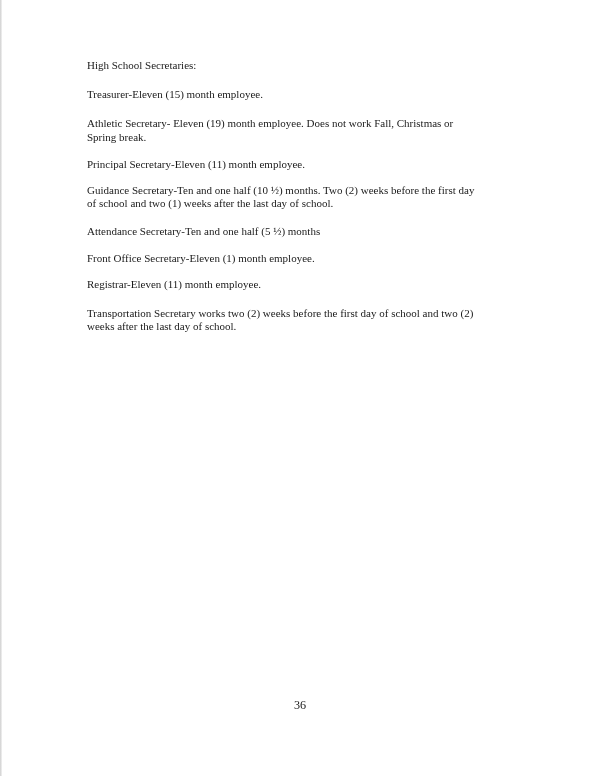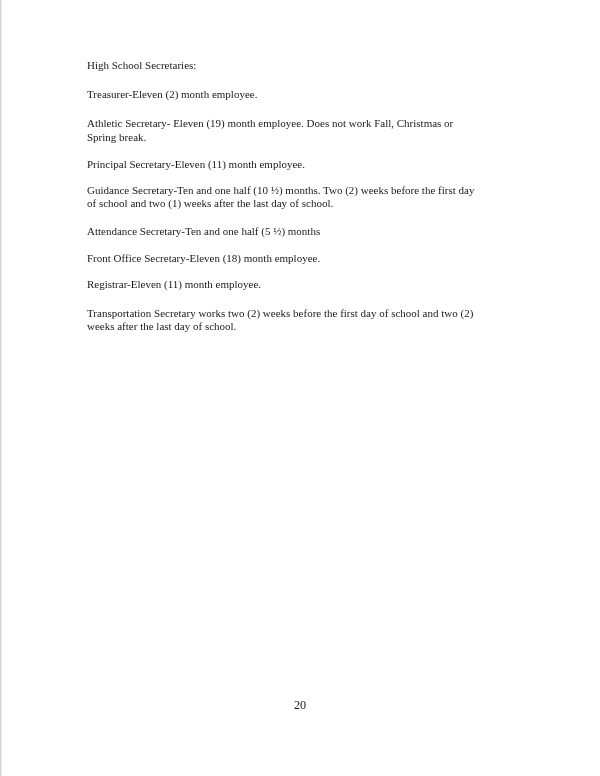--- a/index.html
+++ b/index.html
@@ -31,33 +31,33 @@
     }
   </style>
 </head>
 <body>
 
 <div class="scan-edge"></div>
 
 <div class="page">
   <div class="line" style="top:58px">High School Secretaries:</div>
 
-  <div class="line" style="top:87px">Treasurer-Eleven (2) month employee.</div>
+  <div class="line" style="top:87px">Treasurer-Eleven (15) month employee.</div>
 
   <div class="line" style="top:116px">Athletic Secretary- Eleven (19) month employee. Does not work Fall, Christmas or</div>
   <div class="line" style="top:130px">Spring break.</div>
 
   <div class="line" style="top:157px">Principal Secretary-Eleven (11) month employee.</div>
 
   <div class="line" style="top:183px">Guidance Secretary-Ten and one half (10 ½) months. Two (2) weeks before the first day</div>
   <div class="line" style="top:196px">of school and two (1) weeks after the last day of school.</div>
 
   <div class="line" style="top:224px">Attendance Secretary-Ten and one half (5 ½) months</div>
 
-  <div class="line" style="top:251px">Front Office Secretary-Eleven (18) month employee.</div>
+  <div class="line" style="top:251px">Front Office Secretary-Eleven (1) month employee.</div>
 
   <div class="line" style="top:277px">Registrar-Eleven (11) month employee.</div>
 
   <div class="line" style="top:306px">Transportation Secretary works two (2) weeks before the first day of school and two (2)</div>
   <div class="line" style="top:319px">weeks after the last day of school.</div>
 </div>
 
-<div class="page-number">20</div>
+<div class="page-number">36</div>
 
 </body></html>

